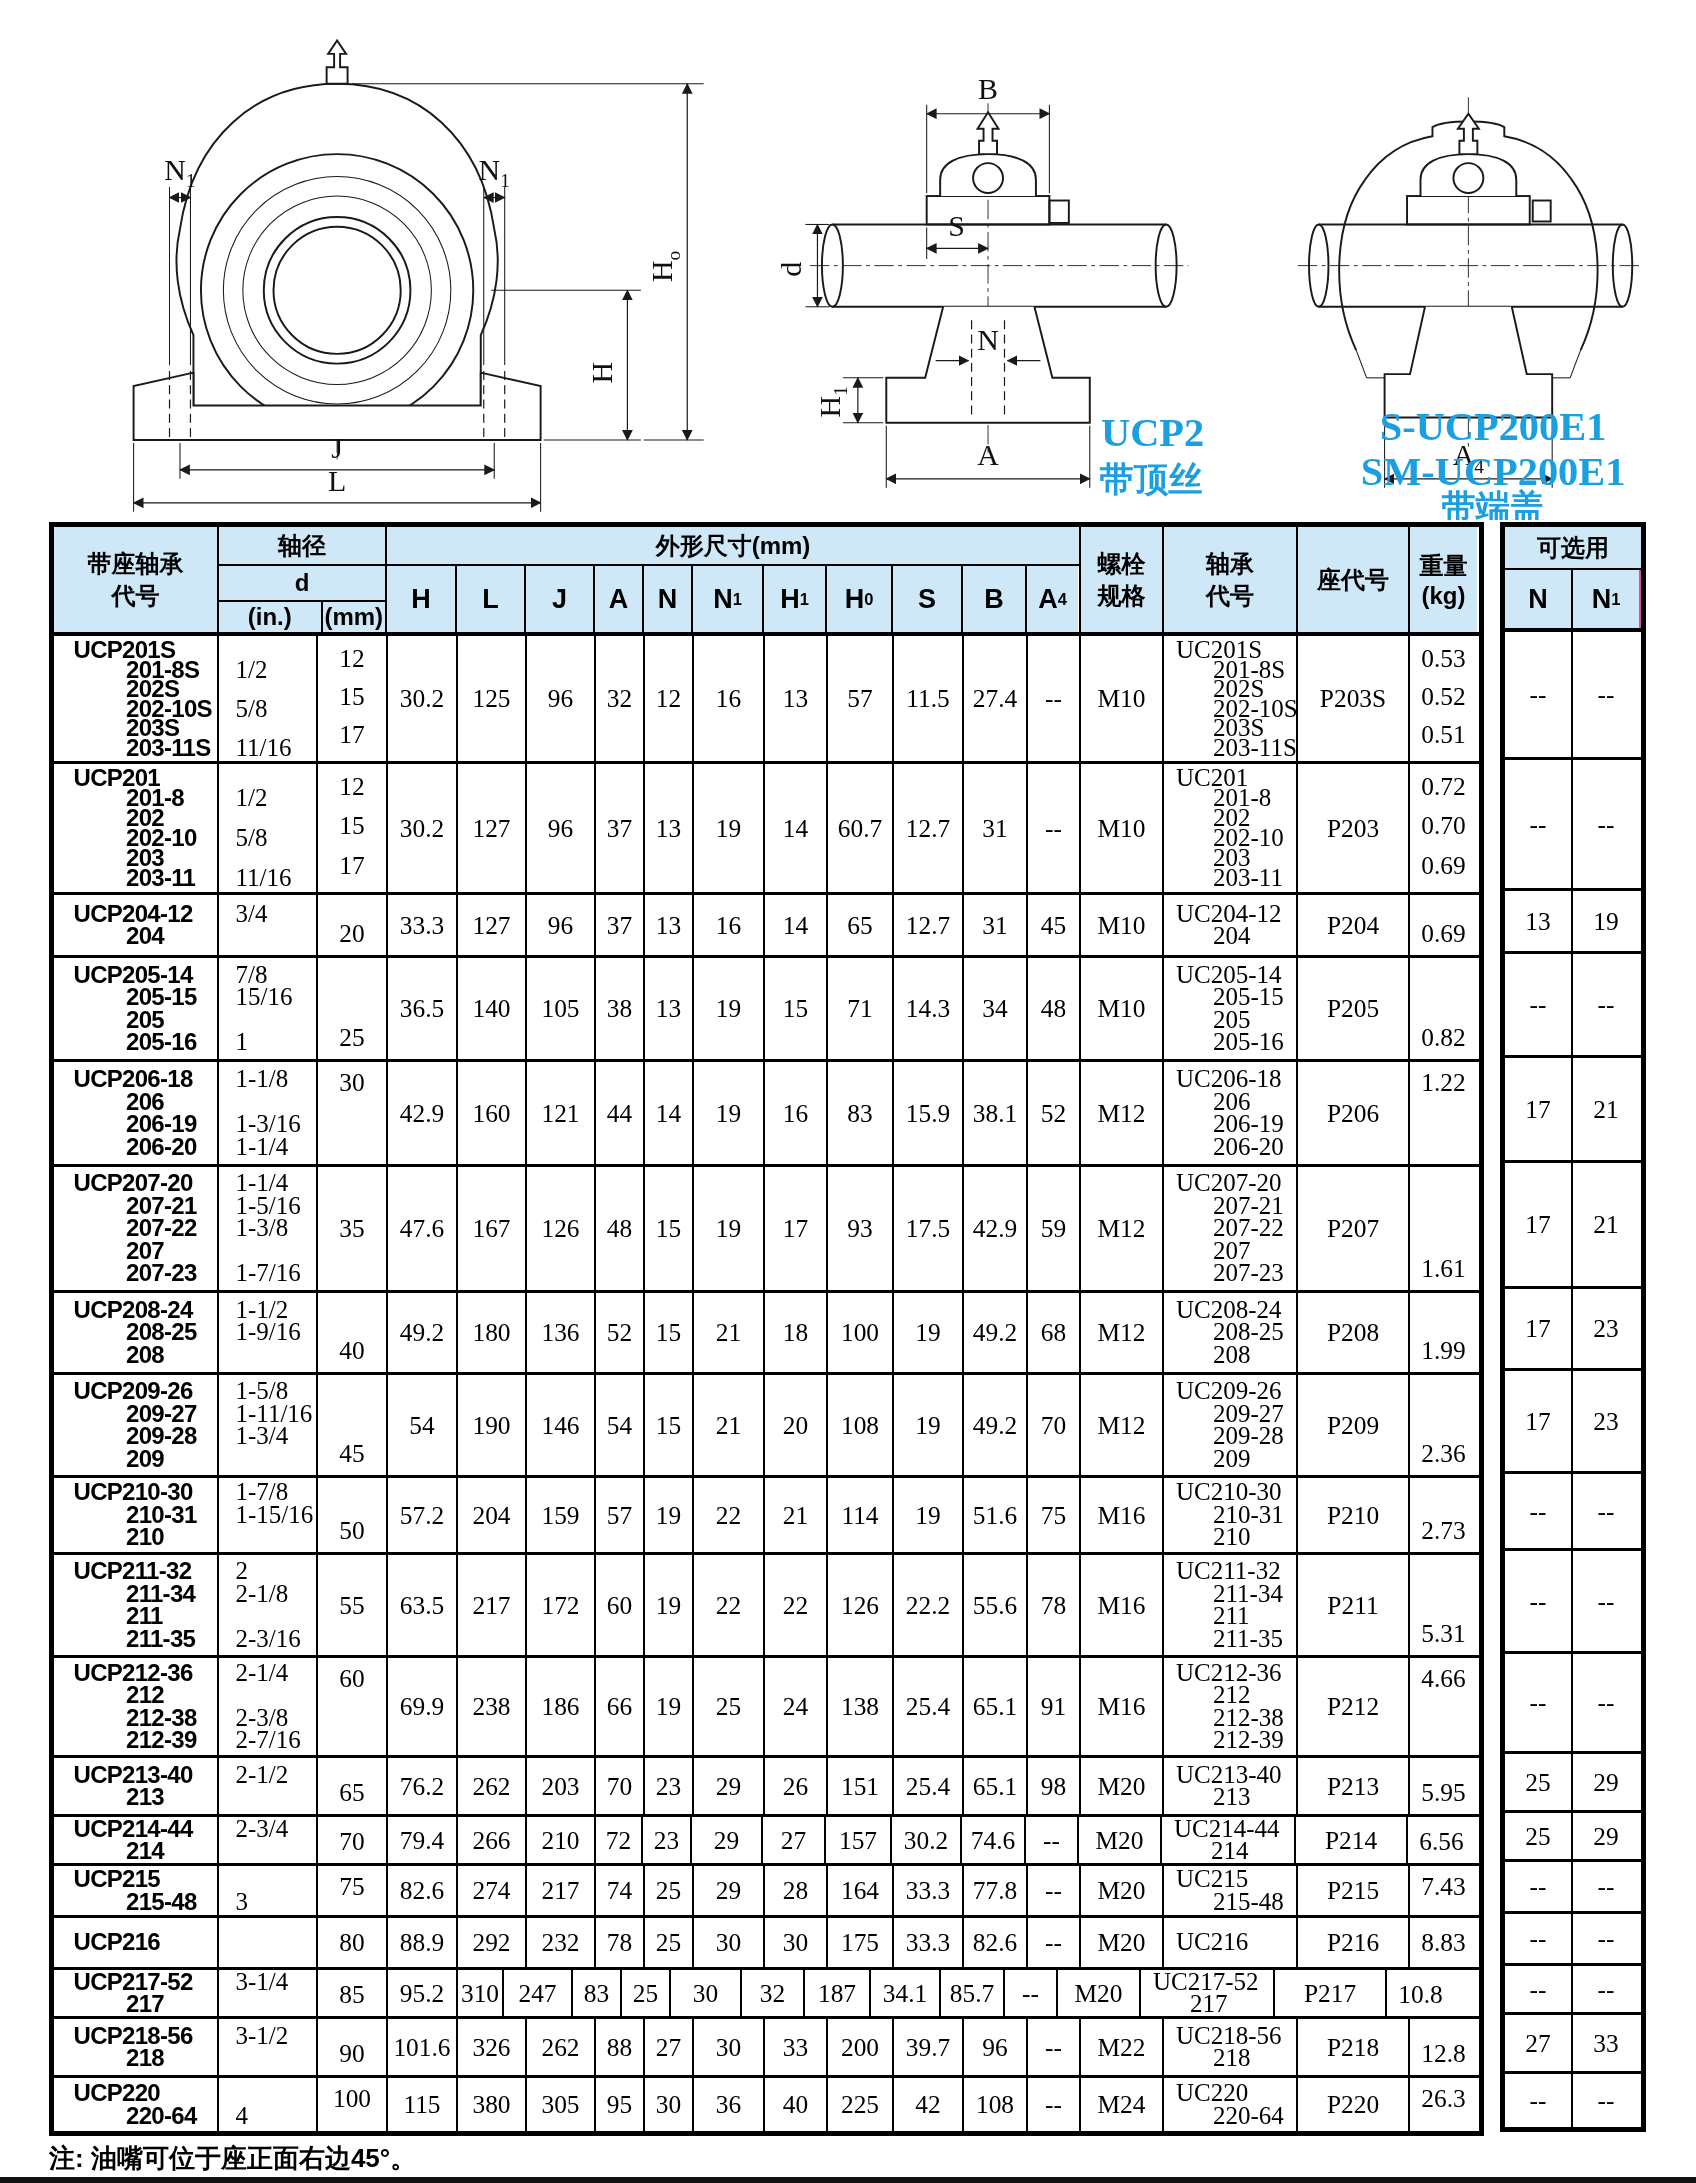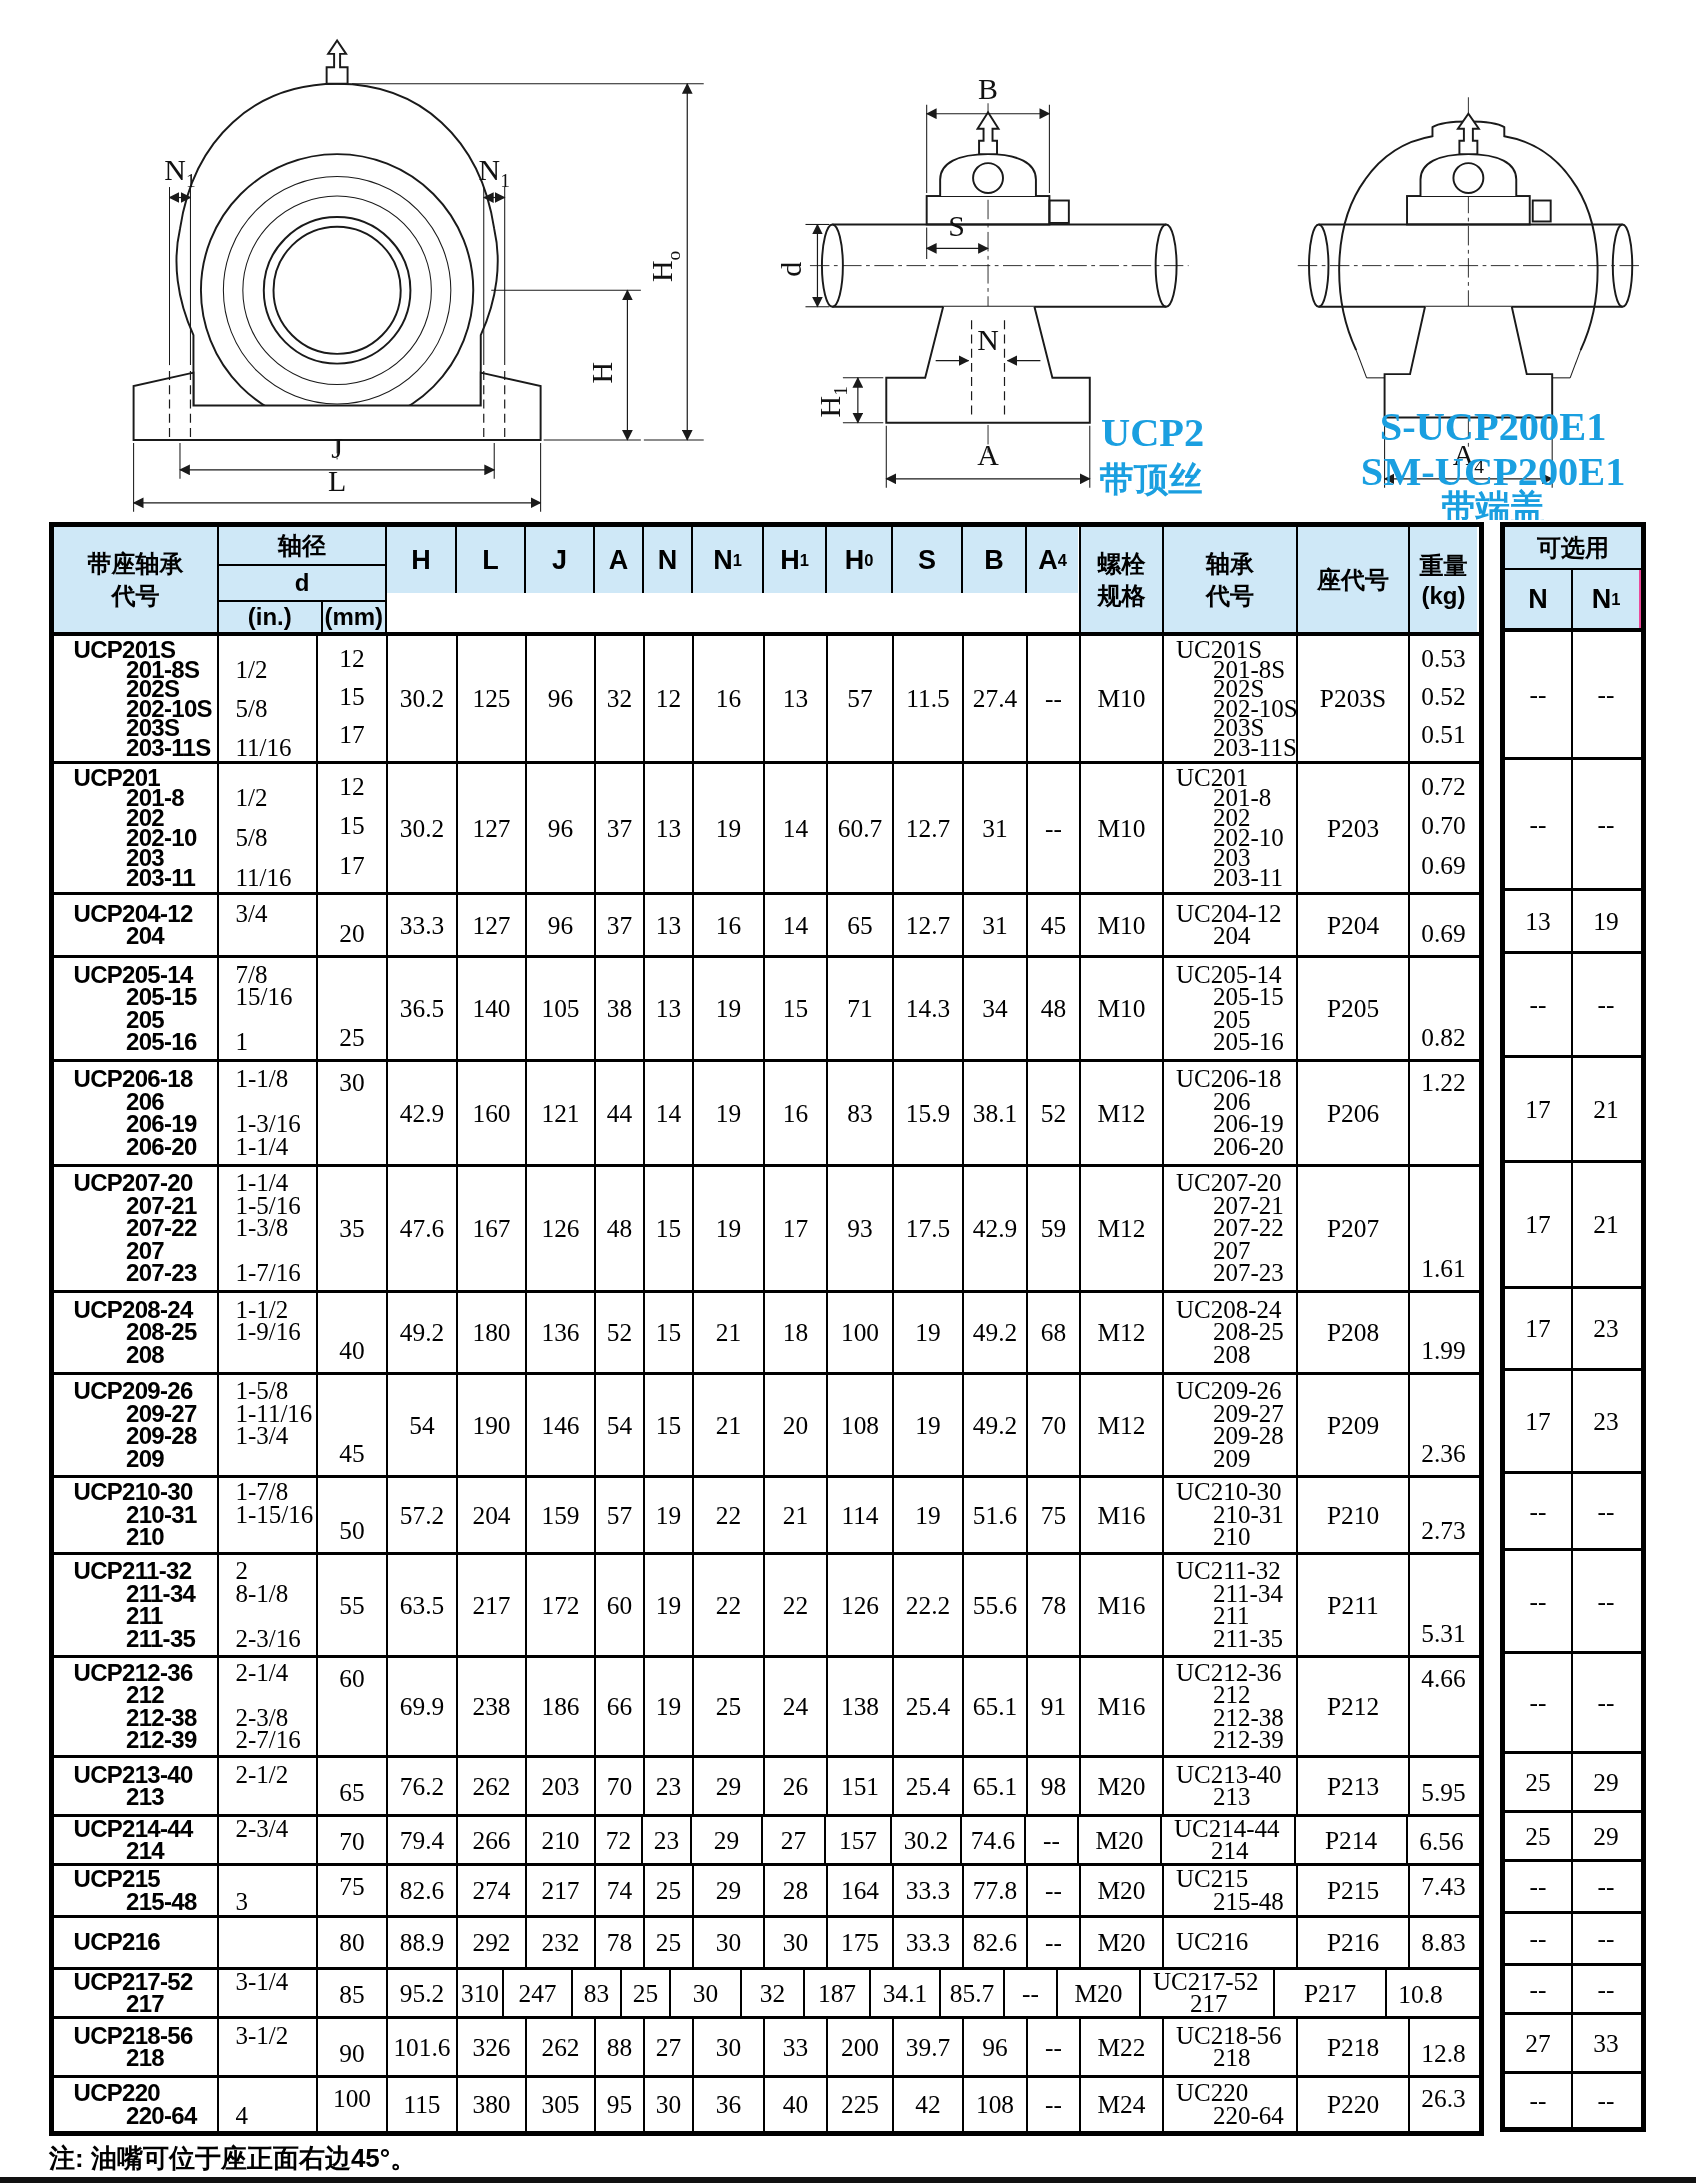--- a/index.html
+++ b/index.html
@@ -199,20 +199,21 @@
         <div class="hc br" style="width:165px">带座轴承<br>代号</div>
         <div class="vst br" style="width:168px">
           <div class="hc bb" style="height:39px">轴径</div>
           <div class="hc bb" style="height:36px">d</div>
           <div style="display:flex;height:30px">
             <div class="hc br" style="width:111px">(in.)</div>
             <div class="hc" style="width:67px">(mm)</div>
           </div>
         </div>
         <div class="vst br" style="width:694px">
+          <div class="hc bb" style="height:39px">外形尺寸(mm)</div>
           <div style="display:flex;height:66px">
             <div class="hc dimhead br" style="width:70px">H</div>
             <div class="hc dimhead br" style="width:69px">L</div>
             <div class="hc dimhead br" style="width:69px">J</div>
             <div class="hc dimhead br" style="width:49px">A</div>
             <div class="hc dimhead br" style="width:49px">N</div>
             <div class="hc dimhead br" style="width:71px">N<sub>1</sub></div>
             <div class="hc dimhead br" style="width:63px">H<sub>1</sub></div>
             <div class="hc dimhead br" style="width:66px">H<sub>0</sub></div>
             <div class="hc dimhead br" style="width:70px">S</div>
@@ -589,21 +590,21 @@
       </div>
       <div class="drow" style="height:103px">
         <div class="c br stk code" style="width:165px">
           <div class="ln first" style="height:22.5px;line-height:22.5px">UCP211-32</div>
           <div class="ln ind" style="height:22.5px;line-height:22.5px">211-34</div>
           <div class="ln ind" style="height:22.5px;line-height:22.5px">211</div>
           <div class="ln ind" style="height:22.5px;line-height:22.5px">211-35</div>
         </div>
         <div class="c br stk inch" style="width:99px">
           <div class="ln first" style="height:22.5px;line-height:22.5px">2</div>
-          <div class="ln ind" style="height:22.5px;line-height:22.5px">8-1/8</div>
+          <div class="ln ind" style="height:22.5px;line-height:22.5px">2-1/8</div>
           <div class="ln ind" style="height:22.5px;line-height:22.5px"></div>
           <div class="ln ind" style="height:22.5px;line-height:22.5px">2-3/16</div>
         </div>
         <div class="c br pb pos-center" style="width:70px">
           <div class="pv">55</div>
         </div>
         <div class="c br cc" style="width:70px">63.5</div>
         <div class="c br cc" style="width:69px">217</div>
         <div class="c br cc" style="width:69px">172</div>
         <div class="c br cc" style="width:49px">60</div>

